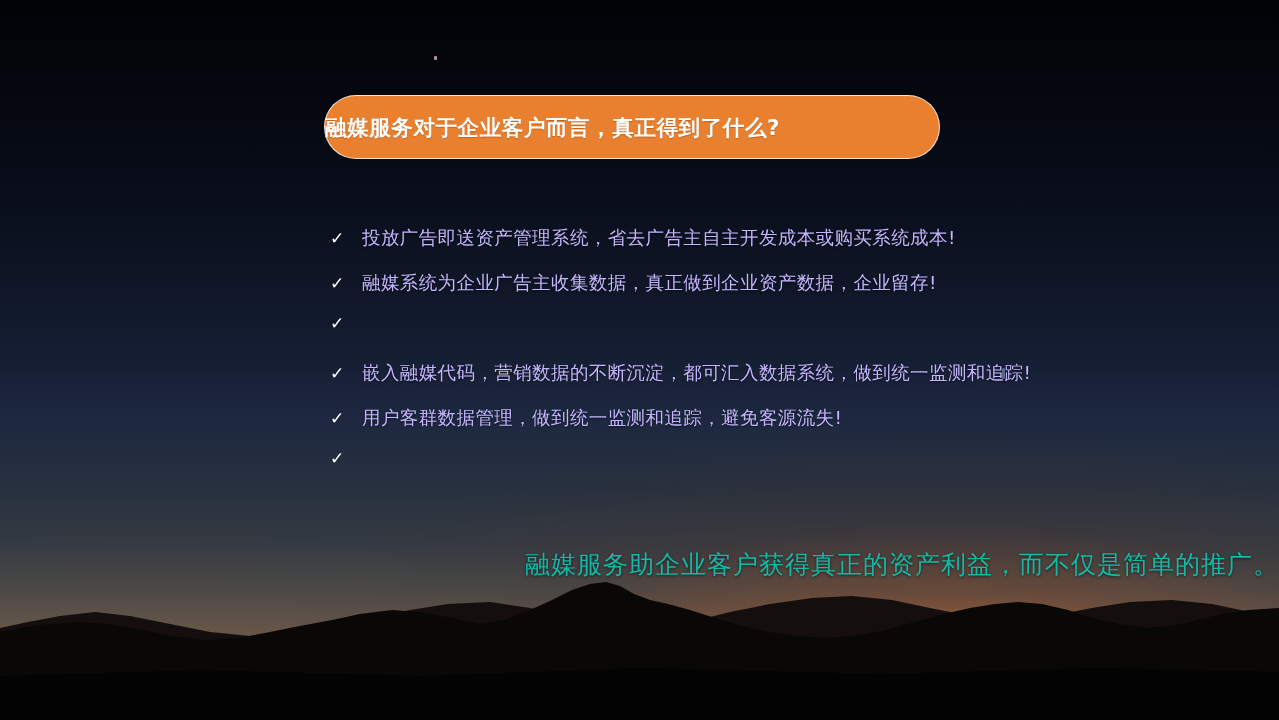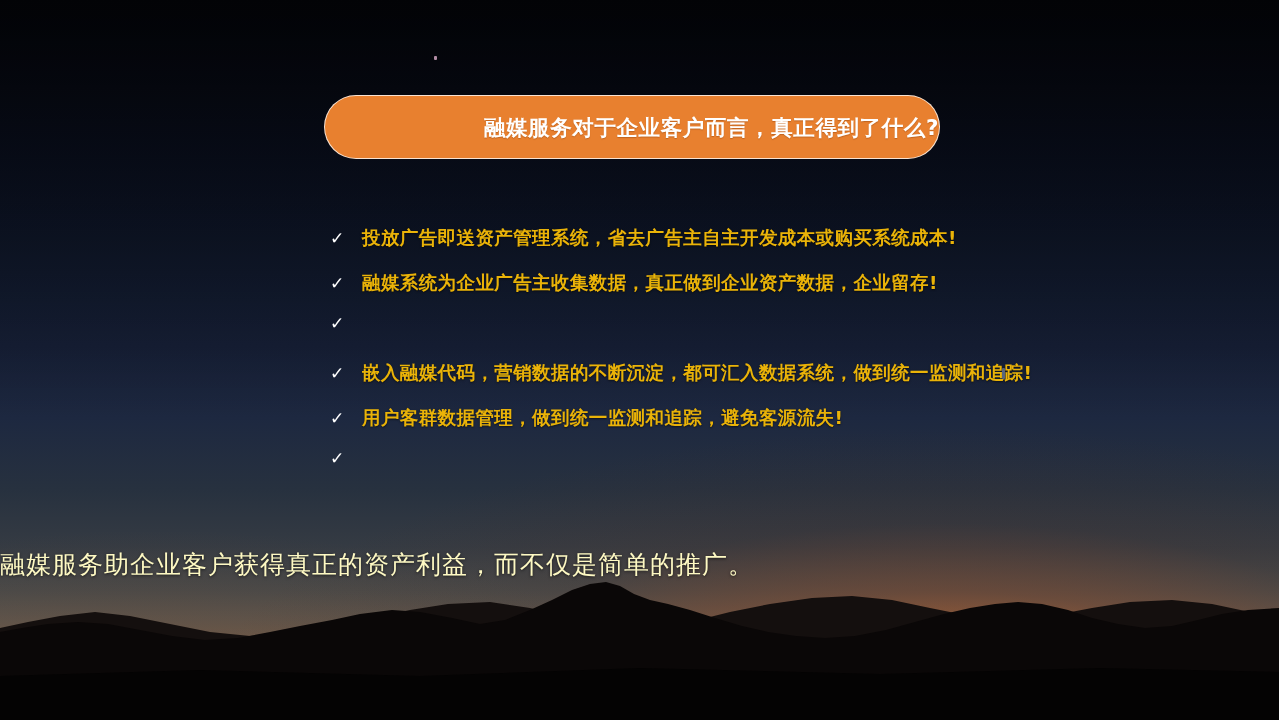--- a/index.html
+++ b/index.html
@@ -85,21 +85,21 @@
     left: 324px;
     top: 95px;
     width: 616px;
     height: 64px;
     border-radius: 34px;
     background: #e8802f;
     border: 1.5px solid rgba(255,255,255,0.78);
     box-sizing: border-box;
     display: flex;
     align-items: center;
-    justify-content: flex-end;
+    justify-content: flex-start;
   }
   .title-pill-text {
     color: #ffffff;
     font-size: 21.5px;
     font-weight: bold;
     letter-spacing: 0.6px;
     white-space: nowrap;
     text-shadow: 0 1px 1px rgba(120,50,0,0.35);
   }
 
@@ -117,36 +117,36 @@
   }
   .bullet-check {
     width: 32px;
     flex: 0 0 32px;
     color: #ffffff;
     font-size: 17px;
     line-height: 1;
     font-family: "DejaVu Sans", "Liberation Sans", sans-serif;
   }
   .bullet-text {
-    color: #eab308;
+    color: #c4b5fd;
     font-size: 18.5px;
-    font-weight: bold;
+    font-weight: normal;
     letter-spacing: 0.4px;
     white-space: nowrap;
     text-shadow: 0 1px 2px rgba(0,0,0,0.55);
   }
 
   
   .conclusion {
     position: absolute;
     left: 0;
     right: 0;
     top: 548px;
-    text-align: left;
-    color: #fef9c3;
+    text-align: right;
+    color: #14b8a6;
     font-size: 25px;
     letter-spacing: 1px;
     white-space: nowrap;
     text-shadow: 0 1px 3px rgba(0,0,0,0.6);
   }
 
   
   .speck {
     position: absolute;
     border-radius: 50%;

